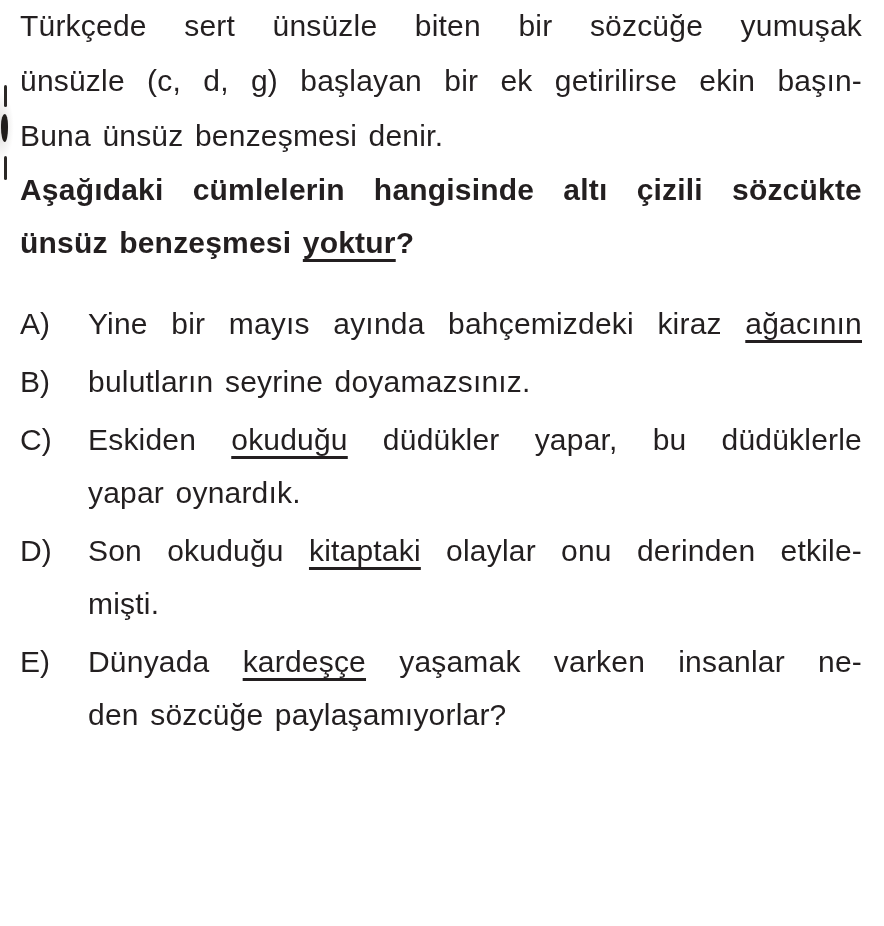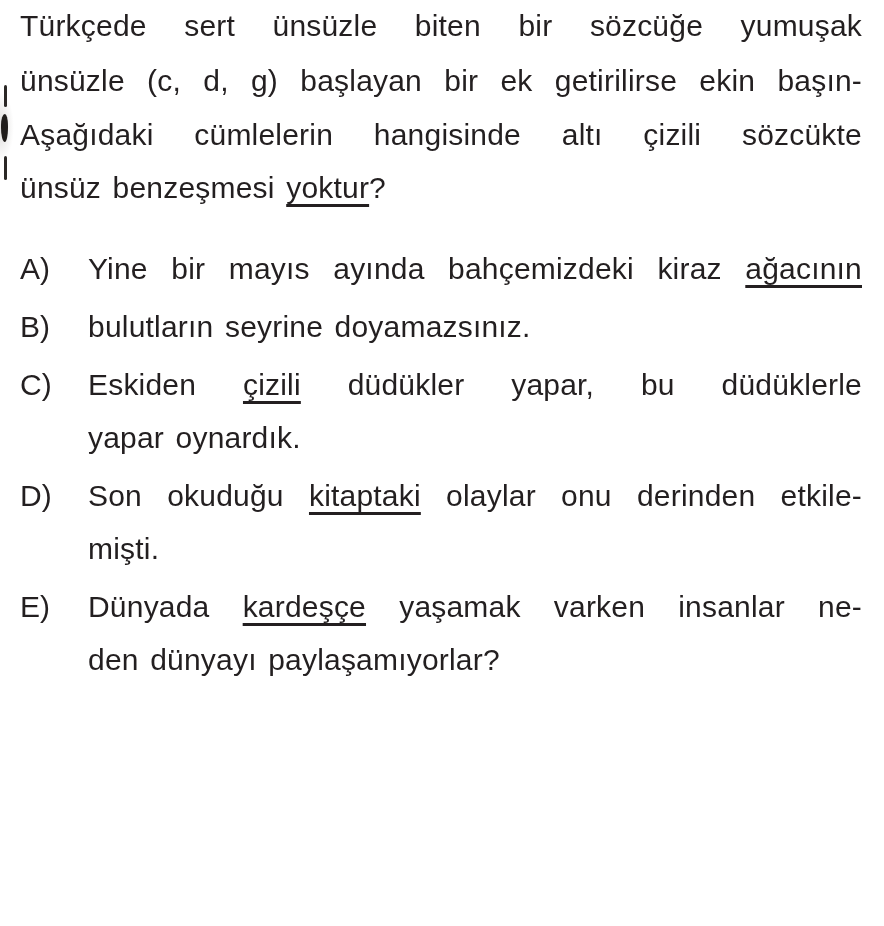--- a/index.html
+++ b/index.html
@@ -28,21 +28,21 @@
     letter-spacing:0.2px;
     word-spacing:3px;
     white-space:normal;
   }
   .just {
     text-align:justify;
     text-align-last:justify;
     word-spacing:normal;
   }
   .passage .line { line-height:55px; height:55px; }
-  .question { font-weight:400; }
+  .question { font-weight:700; }
   .question .line { line-height:53px; height:53px; }
   .options { margin-top:28px; }
   .option {
     position:relative;
     padding-left:68px;
     margin-bottom:5px;
   }
   .option .letter {
     position:absolute;
     left:0; top:0;
@@ -71,20 +71,21 @@
 
   <div class="art-wash"></div>
   <div class="art-top"></div>
   <div class="art-mid"></div>
   <div class="art-bot"></div>
 
   <div class="content">
     <div class="passage">
         <div class="line just"><span class="">Türkçede sert ünsüzle biten bir sözcüğe yumuşak</span></div>
         <div class="line just"><span class="">ünsüzle (c, d, g) başlayan bir ek getirilirse ekin başın-</span></div>
+        <div class="line"><span class="">Buna ünsüz benzeşmesi denir.</span></div>
       </div>
     <div class="question">
         <div class="line just"><span class="">Aşağıdaki cümlelerin hangisinde altı çizili sözcükte</span></div>
         <div class="line"><span class="">ünsüz benzeşmesi </span><span class="u">yoktur</span><span class="">?</span></div>
       </div>
     <div class="options">
         <div class="option">
           <span class="letter">A)</span>
           <div class="opt-lines">
             <div class="line just"><span class="">Yine bir mayıs ayında bahçemizdeki kiraz </span><span class="u">ağacının</span></div>
@@ -92,34 +93,34 @@
         </div>
         <div class="option">
           <span class="letter">B)</span>
           <div class="opt-lines">
             <div class="line"><span class="">bulutların seyrine doyamazsınız.</span></div>
           </div>
         </div>
         <div class="option">
           <span class="letter">C)</span>
           <div class="opt-lines">
-            <div class="line just"><span class="">Eskiden </span><span class="u">çizili</span><span class=""> düdükler yapar, bu düdüklerle</span></div>
+            <div class="line just"><span class="">Eskiden </span><span class="u">okuduğu</span><span class=""> düdükler yapar, bu düdüklerle</span></div>
             <div class="line"><span class="">yapar oynardık.</span></div>
           </div>
         </div>
         <div class="option">
           <span class="letter">D)</span>
           <div class="opt-lines">
             <div class="line just"><span class="">Son okuduğu </span><span class="u">kitaptaki</span><span class=""> olaylar onu derinden etkile-</span></div>
             <div class="line"><span class="">mişti.</span></div>
           </div>
         </div>
         <div class="option">
           <span class="letter">E)</span>
           <div class="opt-lines">
             <div class="line just"><span class="">Dünyada </span><span class="u">kardeşçe</span><span class=""> yaşamak varken insanlar ne-</span></div>
-            <div class="line"><span class="">den dünyayı paylaşamıyorlar?</span></div>
+            <div class="line"><span class="">den sözcüğe paylaşamıyorlar?</span></div>
           </div>
         </div>
       </div>
   </div>
 
 </div>
 
 </body></html>

